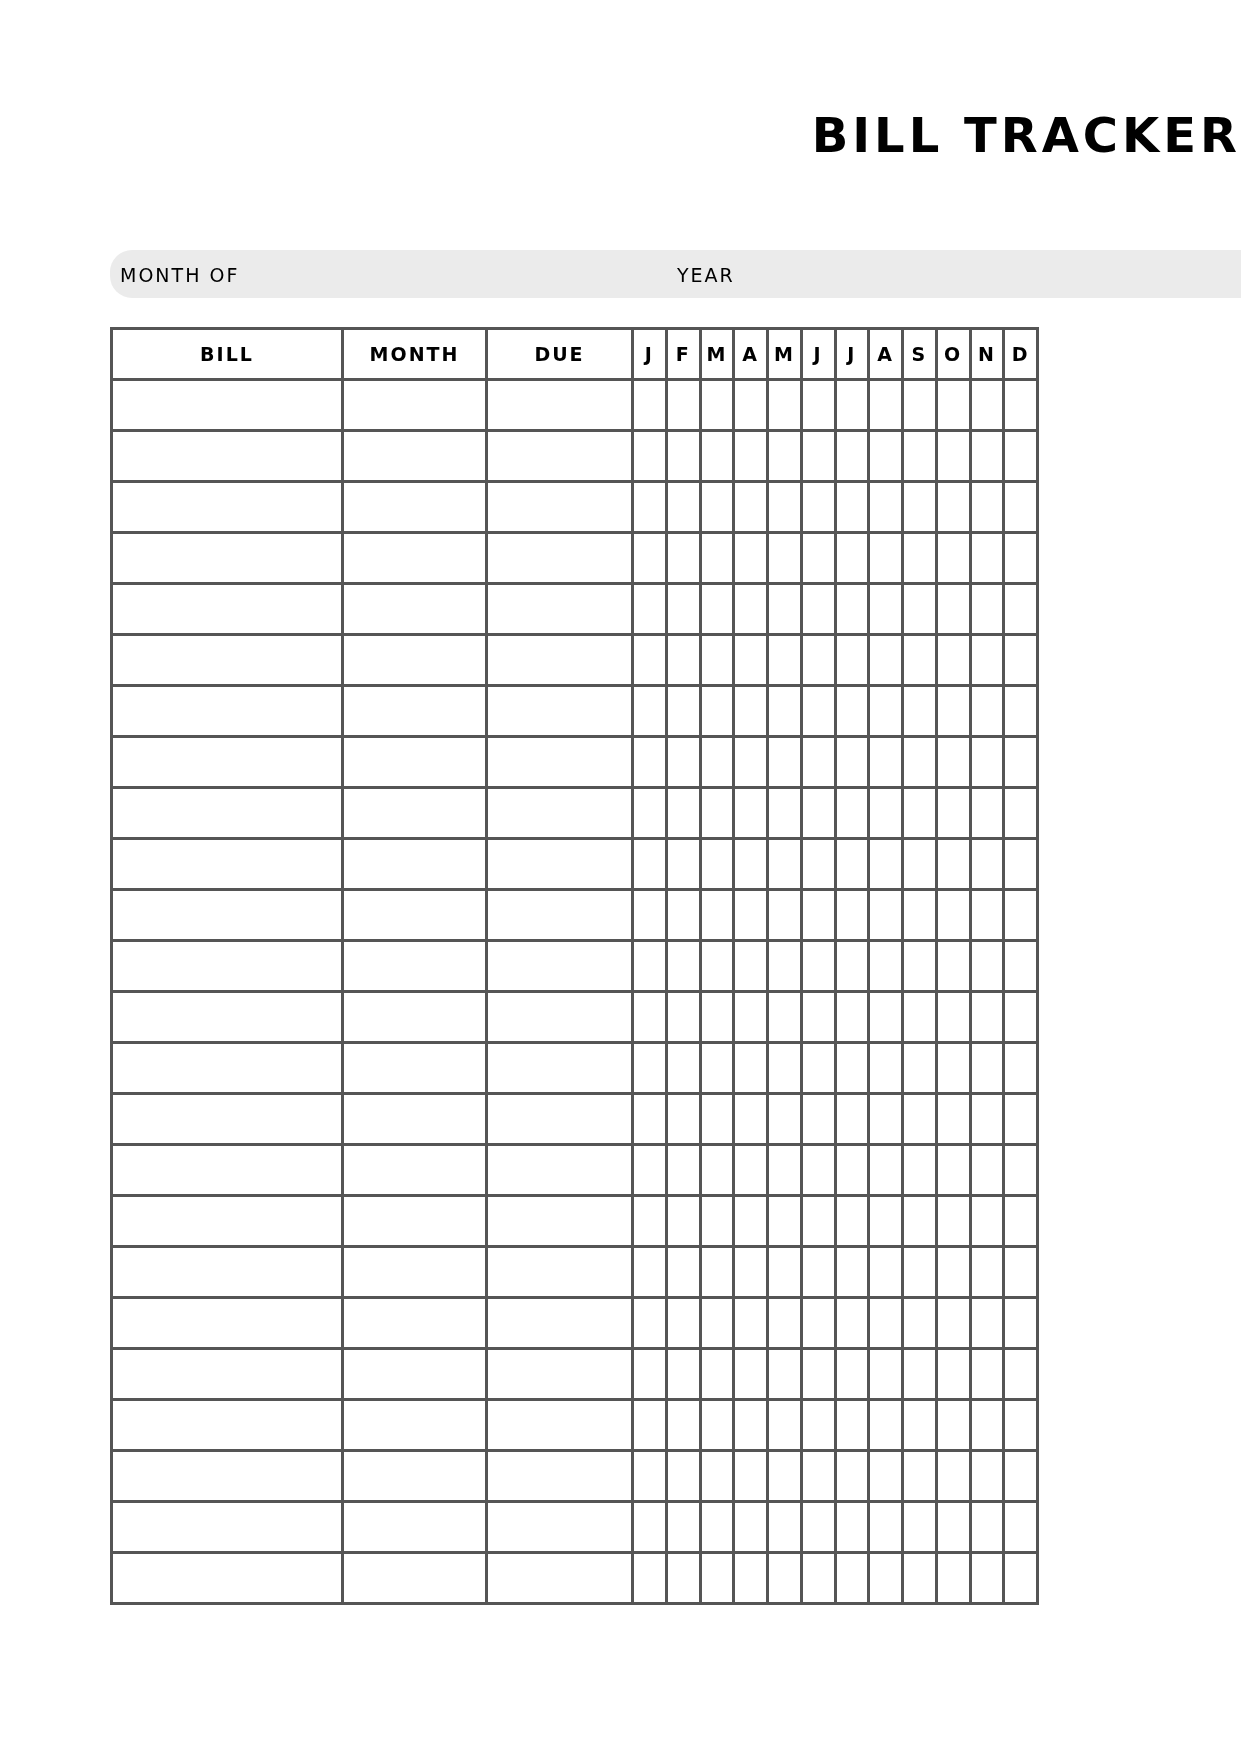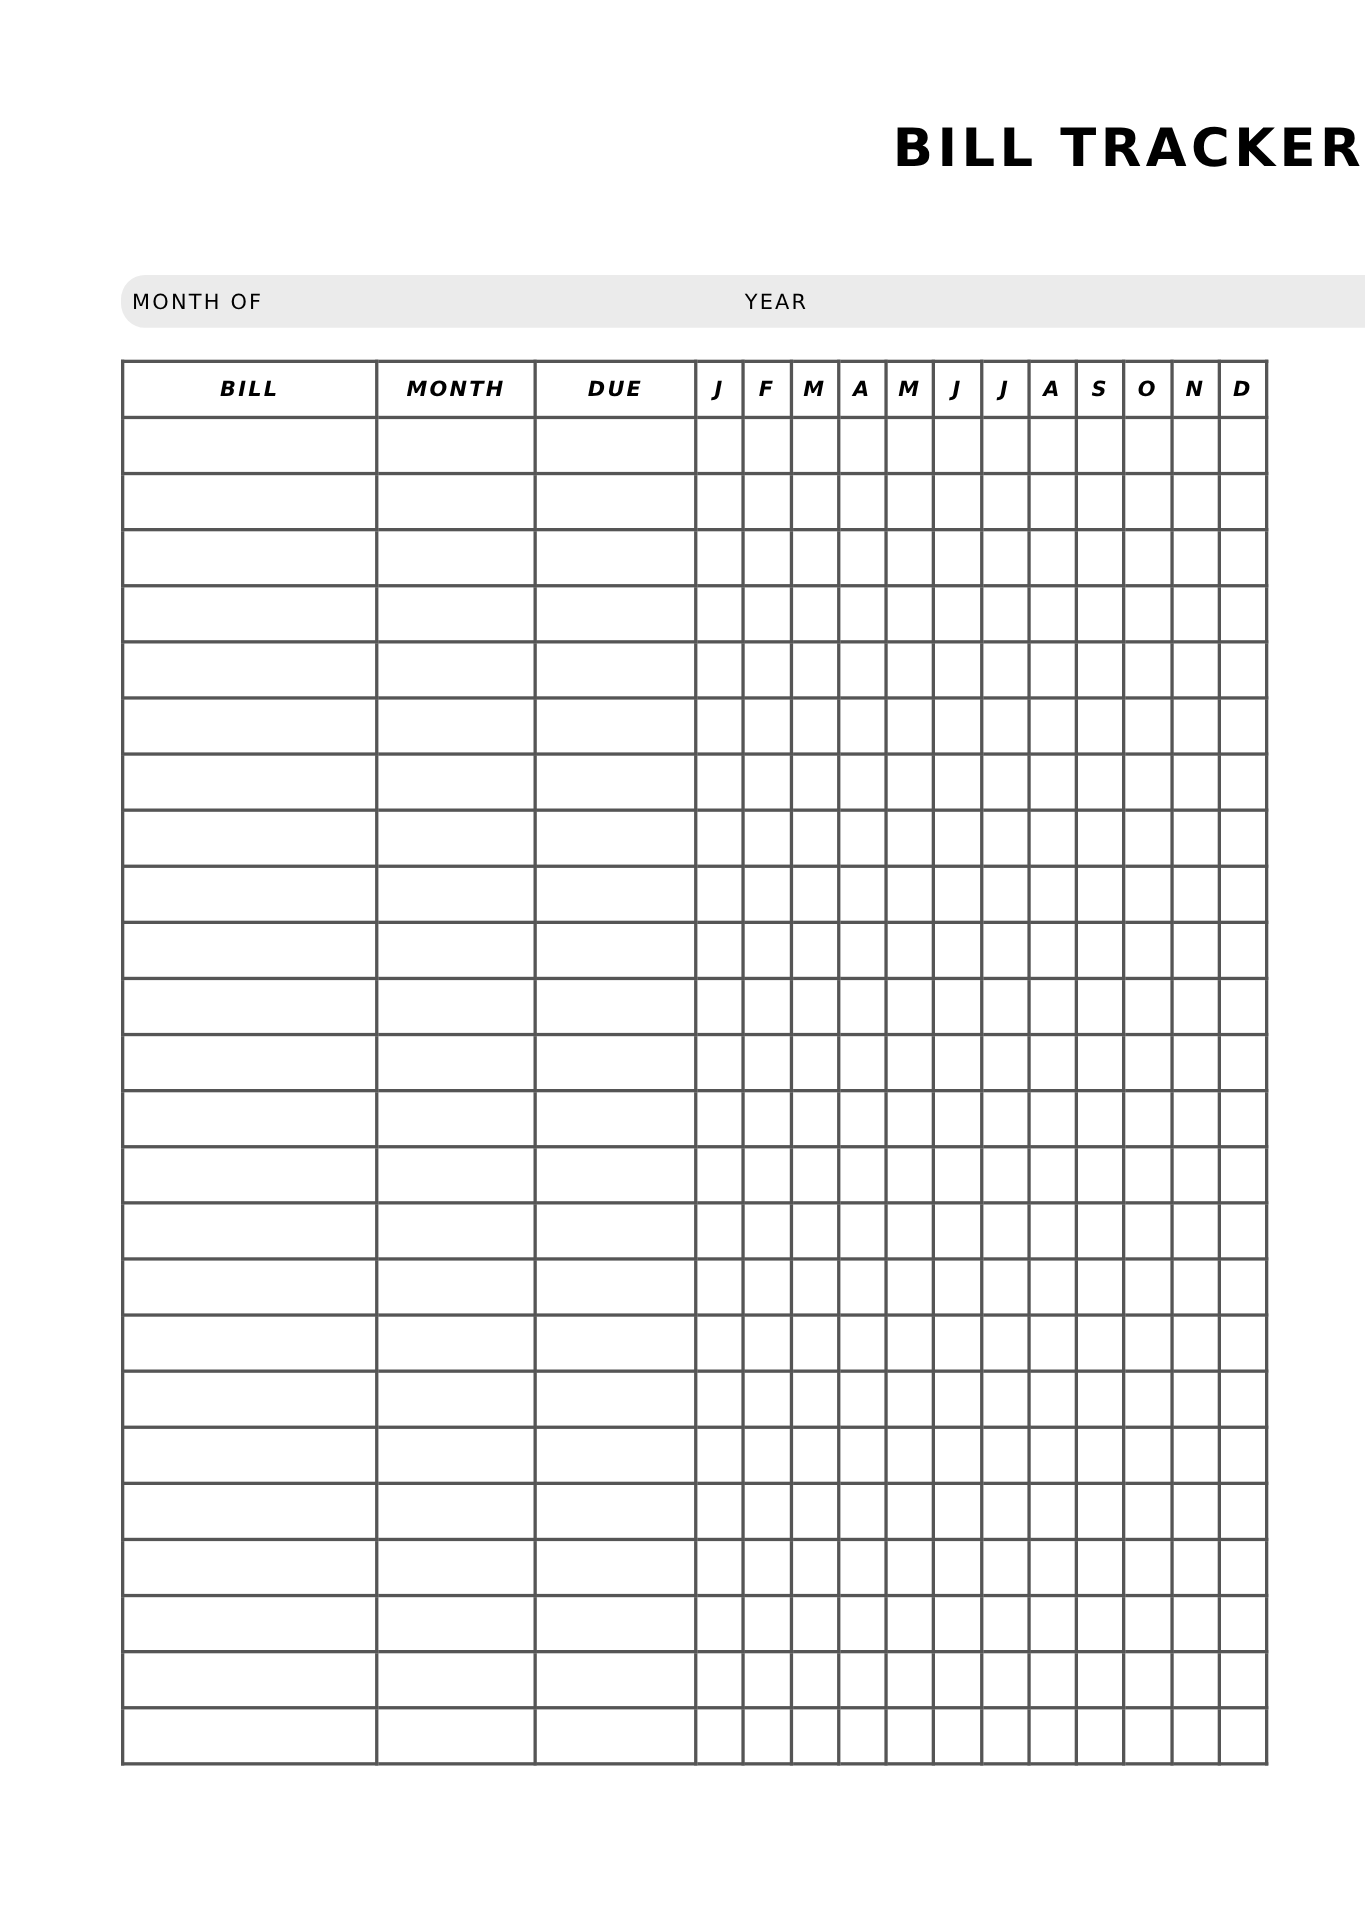--- a/index.html
+++ b/index.html
@@ -2,21 +2,21 @@
 <html><head>
 <meta charset="utf-8">
 <style>
   html, body { margin:0; padding:0; background:#fff; }
   body { width:1241px; height:1755px; position:relative; overflow:hidden; font-family:"DejaVu Sans", sans-serif; color:#000; }
   .title { position:absolute; left:0; width:1241px; top:95px; text-align:right; font-size:48px; font-weight:bold; letter-spacing:4px; line-height:80px; font-family:"DejaVu Sans", sans-serif; }
   .infobar { position:absolute; left:110px; top:250px; width:1229px; height:48px; background:#ebebeb;border-radius:22px; }
   .infobar span { position:absolute; top:14px; font-size:19px; letter-spacing:2px; font-family:"DejaVu Sans", sans-serif; }
   .month { left:10px; }
   .year { left:567px; }
-  table { position:absolute; left:110px; top:327px; border-collapse:collapse; table-layout:fixed; width:1043px;font-style:italic; }
+  table { position:absolute; left:110px; top:327px; border-collapse:collapse; table-layout:fixed; width:929px; }
   td, th { border:3px solid #555; padding:0; }
   th { height:48px; font-size:19px; font-weight:bold; letter-spacing:2px; text-align:center; font-family:"DejaVu Sans", sans-serif; }
   td { height:48px; }
 </style>
 </head>
 <body>
 
 <div class="title">BILL TRACKER</div>
 
 <div class="infobar">

